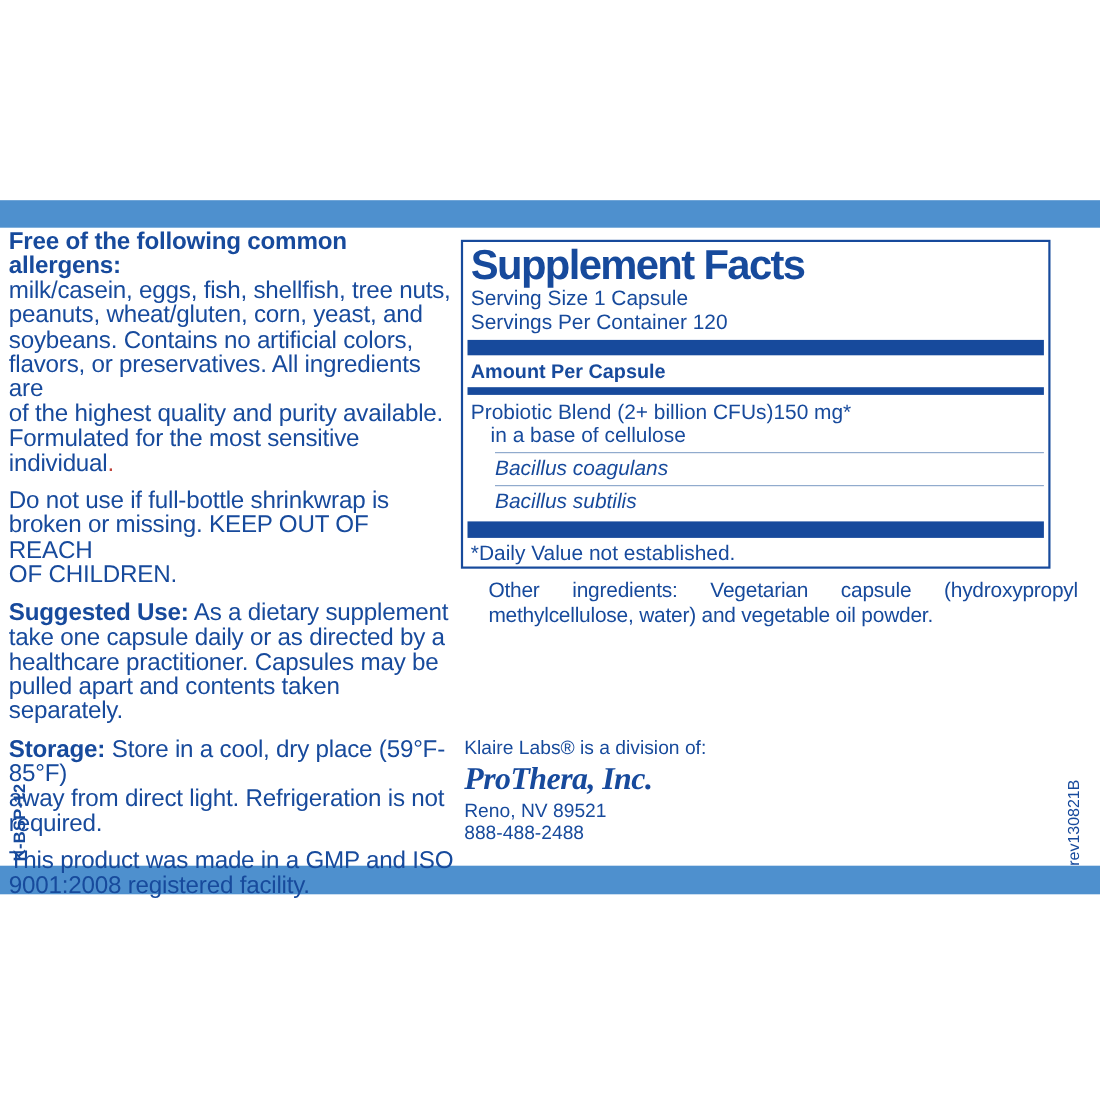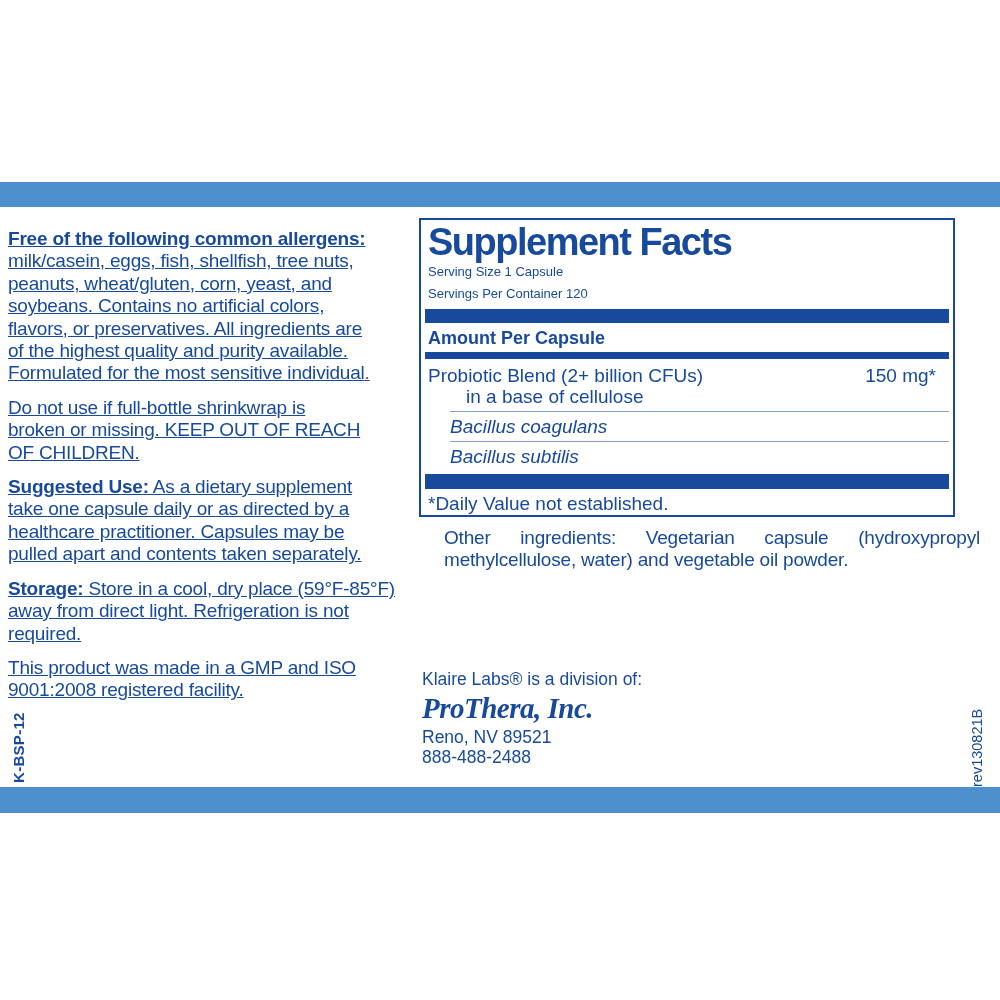--- a/index.html
+++ b/index.html
@@ -5,38 +5,38 @@
   html,body { margin:0; padding:0; background:#ffffff; }
   .page {
     position:relative; width:1000px; height:1000px; background:#ffffff;
     font-family:"Liberation Sans", sans-serif; color:#174A9C; overflow:hidden;
   }
   .hbar { position:absolute; left:0; width:1000px; background:#4E90CE; }
   .hbar.top { top:182px; height:25px; }
   .hbar.bottom { top:787px; height:26px; }
 
   
-  .left-col { position:absolute; left:8px; top:228px; width:405px;
-              font-size:19px; line-height:22.4px; letter-spacing:-0.2px;text-decoration:underline; }
+  .left-col { position:absolute; left:8px; top:208px; width:405px;
+              font-size:22px; line-height:22.4px; letter-spacing:-0.2px; }
   .left-col p { margin:0 0 12px 0; white-space:pre-line; }
   .head-block { font-weight:bold; display:block; }
   .head-inline { font-weight:bold; }
   .red-dot { color:#C0443C; }
 
   
   .facts-box { position:absolute; left:419px; top:218px; width:536px; height:299px;
                border:2px solid #174A9C; box-sizing:border-box; padding:0 7px; overflow:hidden; }
   .facts-title { font-size:38px; font-weight:bold; letter-spacing:-1.5px; line-height:38px; margin-top:3px; white-space:nowrap; }
-  .facts-serving { font-size:13px; line-height:21.5px; }
+  .facts-serving { font-size:19px; line-height:21.5px; }
   .thick-bar { background:#174A9C; margin-left:-3px; margin-right:-3px; }
   .bar1 { height:14px; margin-top:5px; }
   .amount-header { font-size:18px; font-weight:bold; line-height:20px; margin-top:5px; }
   .bar2 { height:7px; margin-top:4px; }
-  .row-main { display:flex; justify-content:space-between; font-size:19px; line-height:21px; margin-top:6px; padding-right:10px; }
-  .row-sub { font-size:19px; line-height:21px; margin-left:38px; }
+  .row-main { display:flex; font-size:19px; line-height:21px; margin-top:6px; padding-right:10px; }
+  .row-sub { font-size:19px; line-height:21px; margin-left:18px; }
   .rule { border:none; border-top:1.5px solid #86A2C8; margin:4px -3px 0 22px; }
   .species { font-size:19px; line-height:21px; font-style:italic; margin-left:22px; padding-top:4px; }
   .bar3 { height:15px; margin-top:7px; }
   .footnote { font-size:19px; line-height:21px; margin-top:4px; }
 
   
   .other-ing { position:absolute; left:444px; top:527px; width:536px;
                font-size:19px; line-height:22px; text-align:justify; letter-spacing:-0.2px; }
 
   

